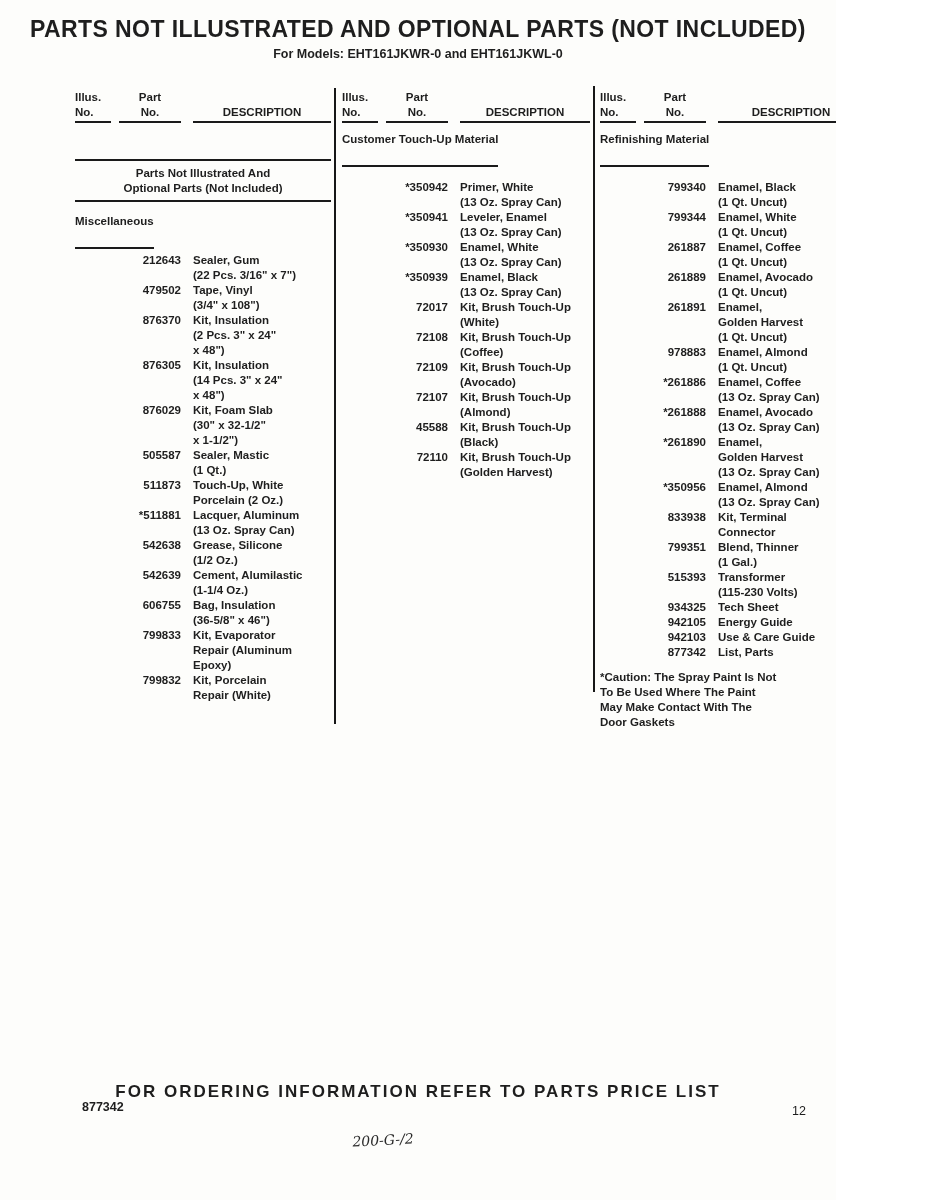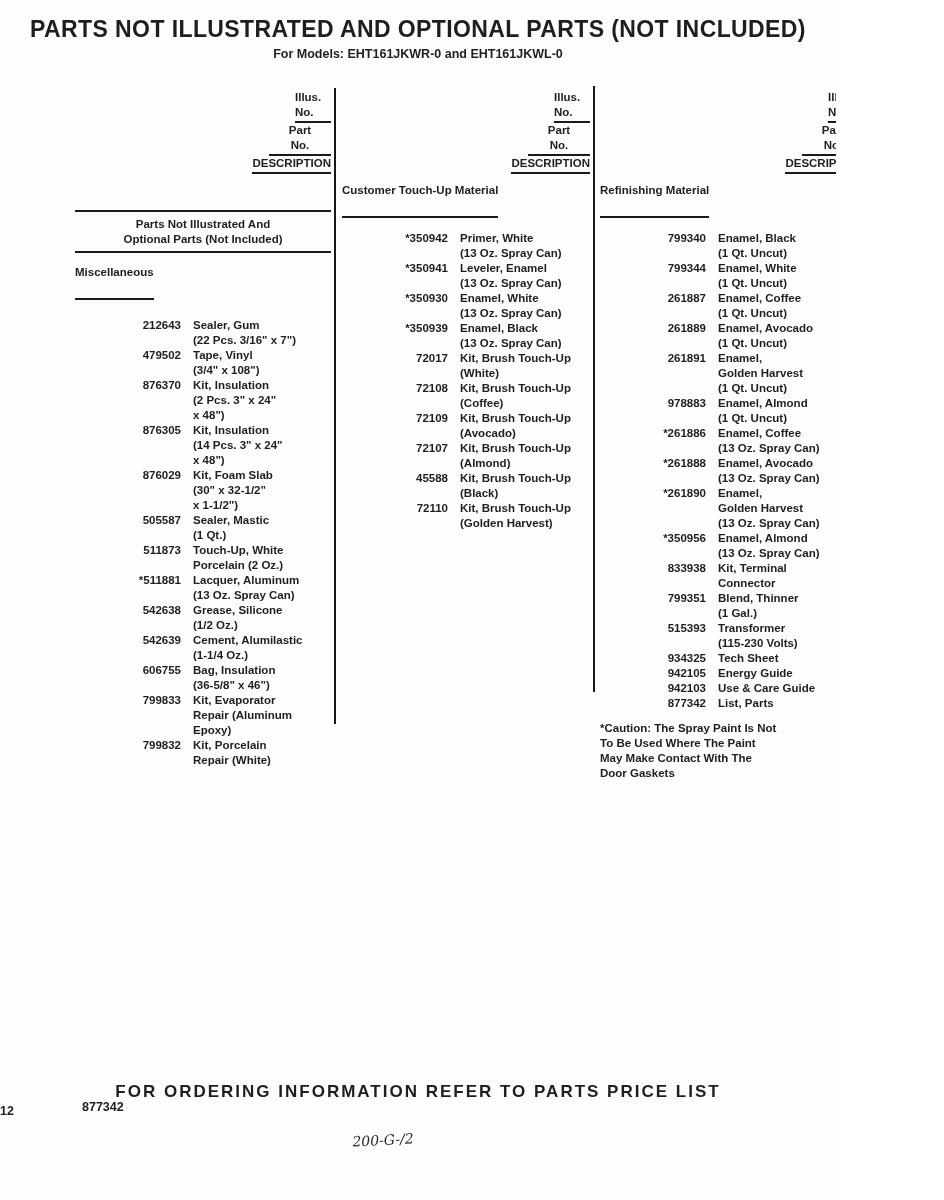--- a/index.html
+++ b/index.html
@@ -19,51 +19,51 @@
     position:absolute; top:90px; font-size:11.5px; font-weight:700;
     line-height:15px;
   }
   .col-1 { left:75px;  width:256px; }
   .col-2 { left:342px; width:248px; }
   .col-3 { left:600px; width:264px; }
   .divider { position:absolute; width:2px; background:#171717; }
   .divider-1 { left:334px; top:88px; height:636px; }
   .divider-2 { left:593px; top:86px; height:606px; }
 
-  .col-header { display:flex; align-items:flex-end;flex-direction:column; }
+  .col-header { display:flex; align-items:flex-end; }
   .col-header .hdr {
     border-bottom:2px solid #1a1a1a; padding-bottom:1px;
     white-space:pre-line;
   }
   .cell-illus { width:36px; flex:none; }
   .cell-part  { width:62px; flex:none; margin-left:8px; text-align:right; }
   .col-header .cell-part { text-align:center; }
   .cell-desc  { flex:1 1 auto; margin-left:12px; white-space:pre-line; }
   .col-header .cell-desc { text-align:center; }
 
   .note {
     margin-top:36px; border-top:2px solid #1a1a1a; border-bottom:2px solid #1a1a1a;
     padding:5px 0 4px; text-align:center; white-space:pre-line;
   }
   .section-wrap { margin-top:12px; }
   .col-2 .section-wrap, .col-3 .section-wrap { margin-top:9px; }
   .section-title {
     display:inline-block; border-bottom:2px solid #1a1a1a; padding-bottom:18px;
   }
-  .items { margin-top:18px; }
+  .items { margin-top:4px; }
   .col-2 .items, .col-3 .items { margin-top:13px; }
   .row { display:flex; }
   .caution { margin-top:10px; white-space:pre-line; }
 
   .ordering {
     position:absolute; top:1082px; left:0; right:0; text-align:center;
     font-size:17px; font-weight:700; letter-spacing:2px;
   }
   .docnum { position:absolute; left:82px; top:1100px; font-size:12.5px; font-weight:700; }
-  .pagenum { position:absolute; left:0; right:30px; top:1104px; text-align:left; font-size:12.5px; font-weight:700; }
+  .pagenum { position:absolute; left:0; right:30px; top:1104px; text-align:right; font-size:12.5px; font-weight:400; }
   .handwriting {
     position:absolute; left:0; right:70px; top:1132px; text-align:center;
     font-family:"DejaVu Serif", serif; font-style:italic; font-size:14px;
     color:#2a2a2a; transform:rotate(-3deg);
   }
 </style>
 </head>
 <body>
 
 <div class="page">

